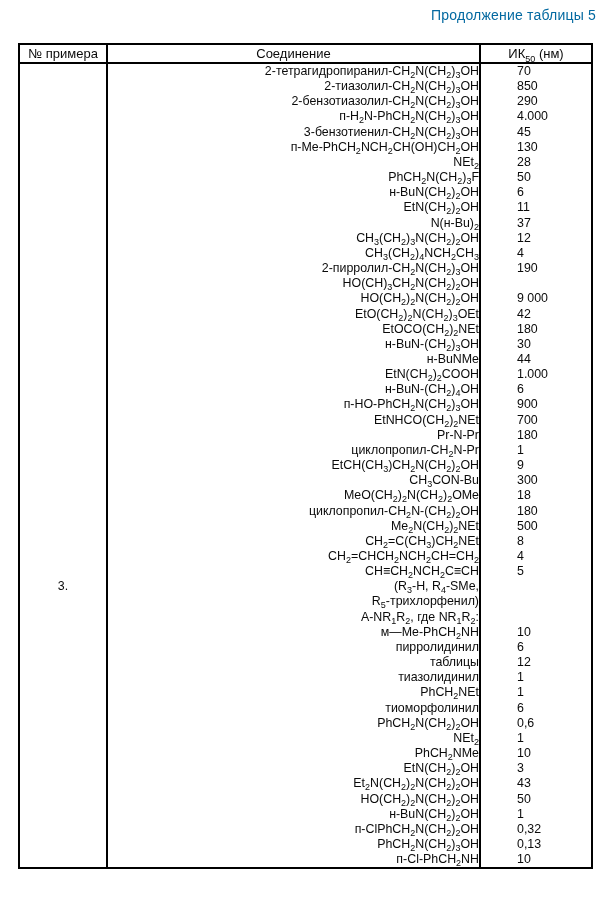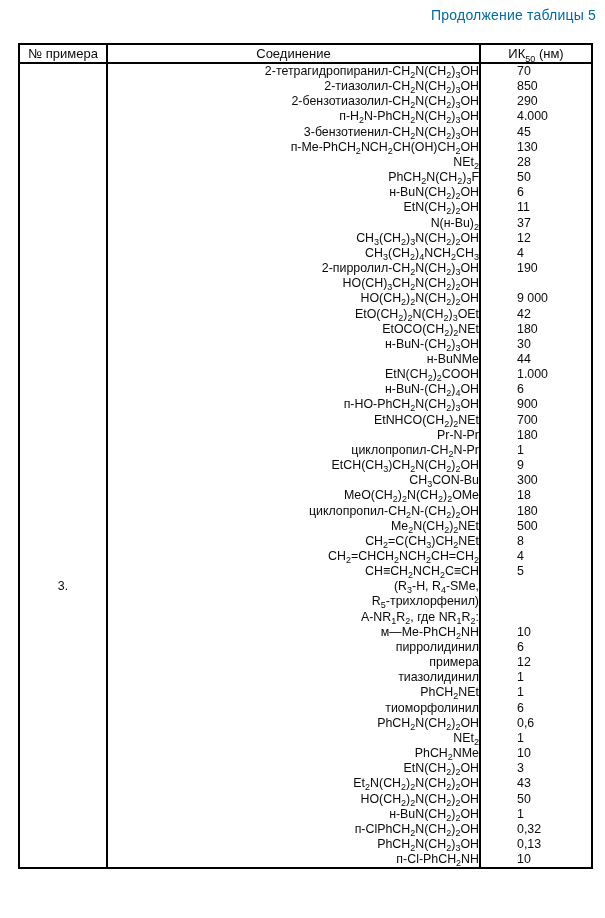--- a/index.html
+++ b/index.html
@@ -270,21 +270,21 @@
           <td class="col-compound">м—Me-PhCH<sub>2</sub>NH</td>
           <td class="col-ic50">10</td>
         </tr>
         <tr>
           <td class="col-example"></td>
           <td class="col-compound">пирролидинил</td>
           <td class="col-ic50">6</td>
         </tr>
         <tr>
           <td class="col-example"></td>
-          <td class="col-compound">примера</td>
+          <td class="col-compound">таблицы</td>
           <td class="col-ic50">12</td>
         </tr>
         <tr>
           <td class="col-example"></td>
           <td class="col-compound">тиазолидинил</td>
           <td class="col-ic50">1</td>
         </tr>
         <tr>
           <td class="col-example"></td>
           <td class="col-compound">PhCH<sub>2</sub>NEt</td>

